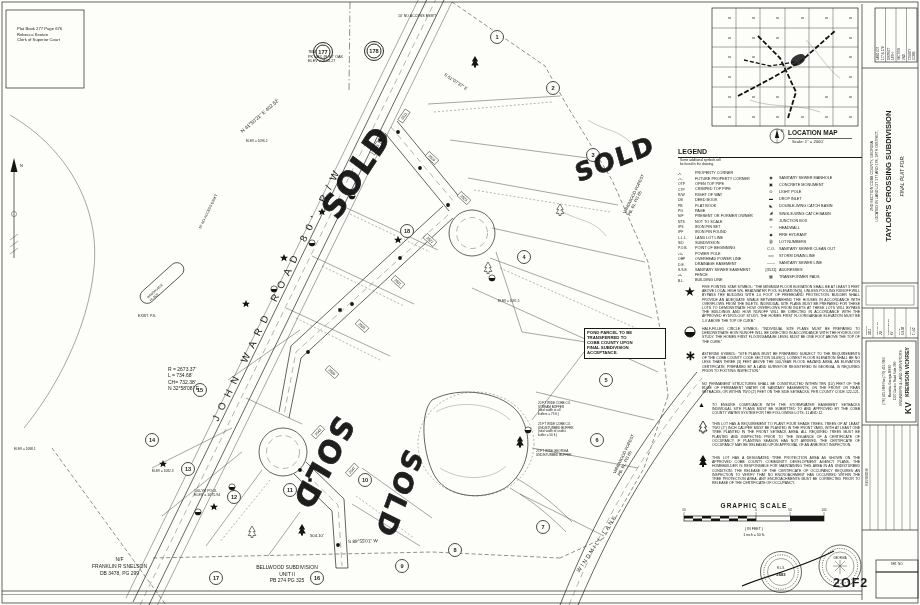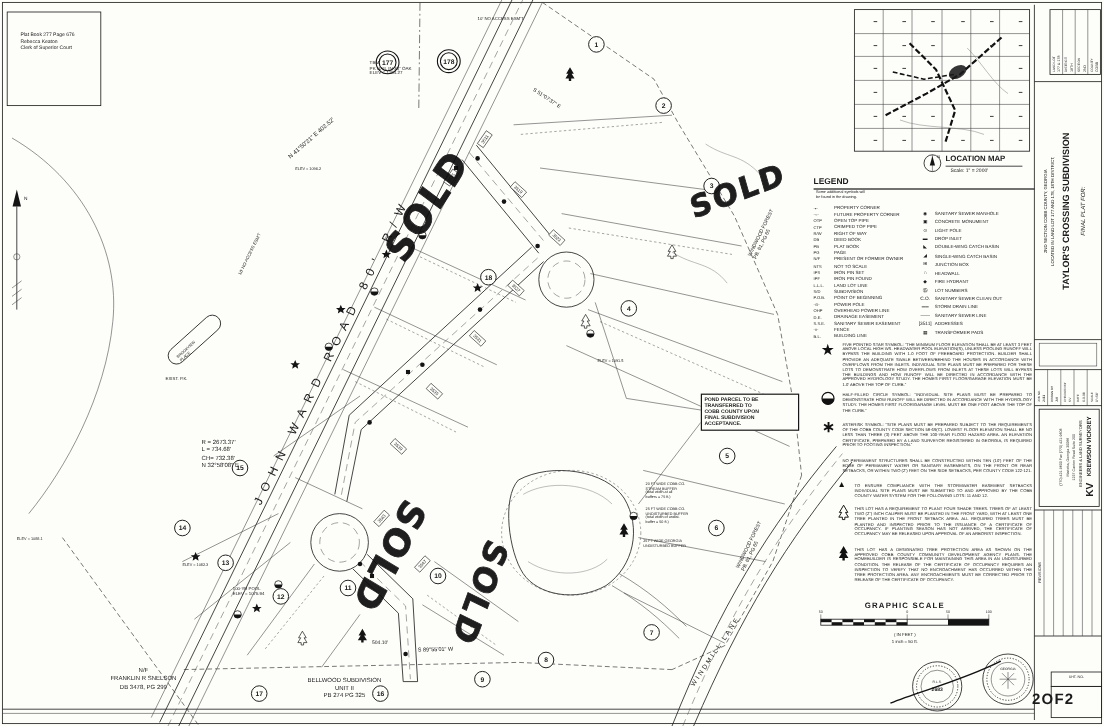--- a/index.html
+++ b/index.html
@@ -710,15 +710,15 @@
 <svg class="nicon" style="left:697px;top:454px" width="12" height="14">
       <path d="M6,1 L9.5,7 L7.6,7 L10,11 L7,11 L7,13 L5,13 L5,11 L2,11 L4.4,7 L2.5,7 Z" fill="#111"></path>
     </svg>
 <div class="note-t" style="left:712px;top:456px;width:148px">THIS LOT HAS A DESIGNATED TREE PROTECTION AREA AS SHOWN ON THE APPROVED COBB COUNTY COMMUNITY DEVELOPMENT AGENCY PLANS. THE HOMEBUILDER IS RESPONSIBLE FOR MAINTAINING THIS AREA IN AN UNDISTURBED CONDITION. THE RELEASE OF THE CERTIFICATE OF OCCUPANCY REQUIRES AN INSPECTION TO VERIFY THAT NO ENCROACHMENT HAS OCCURRED WITHIN THE TREE PROTECTION AREA. ANY ENCROACHMENTS MUST BE CORRECTED PRIOR TO RELEASE OF THE CERTIFICATE OF OCCUPANCY.</div>
 
 <div class="t b c" style="left:684px;top:502px;width:140px;font-size:6.5px;letter-spacing:1px">GRAPHIC SCALE</div>
 <div class="t c" style="left:684px;top:527px;width:140px;font-size:3.6px">( IN FEET )</div>
 <div class="t c" style="left:684px;top:532.5px;width:140px;font-size:3.6px">1 inch = 50 ft.</div>
 
 <div class="t c" style="left:876px;top:563px;width:42px;font-size:3px">SHT. NO.</div>
-<div class="t c b" style="left:860px;top:576px;width:20px;font-size:12.5px;letter-spacing:1px">2OF2</div>
+<div class="t c b" style="left:833px;top:576px;width:20px;font-size:12.5px;letter-spacing:1px">2OF2</div>
 
 </div>
 
 </body></html>

